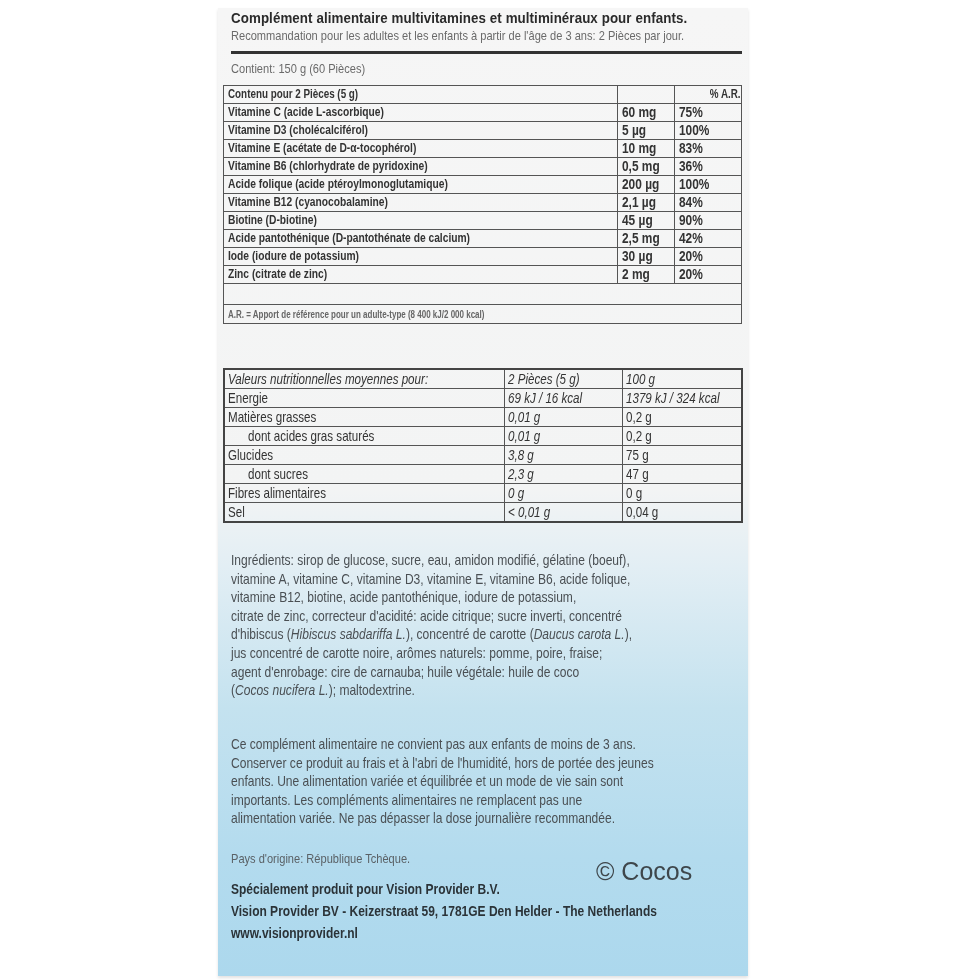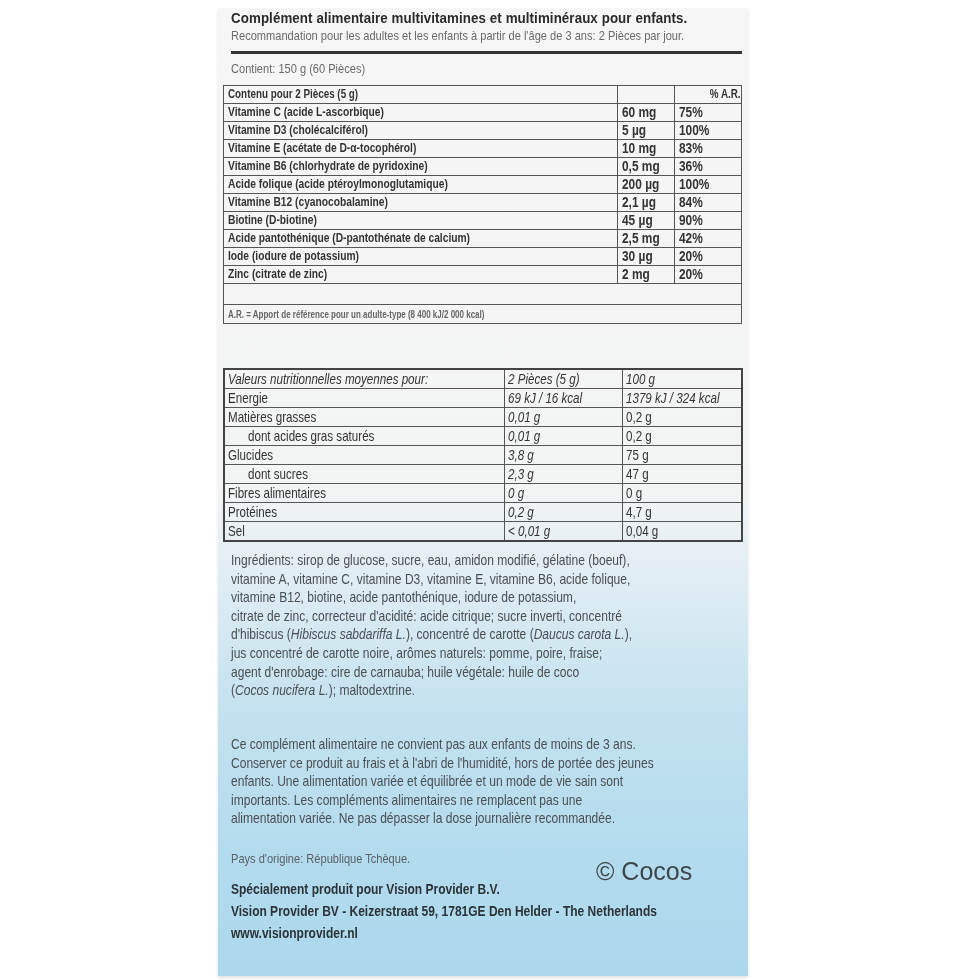--- a/index.html
+++ b/index.html
@@ -168,25 +168,20 @@
           <td class="ind"><span class="sq">dont sucres</span></td>
           <td class="i"><span class="sq">2,3 g</span></td>
           <td><span class="sq">47 g</span></td>
         </tr>
     <tr>
           <td><span class="sq">Fibres alimentaires</span></td>
           <td class="i"><span class="sq">0 g</span></td>
           <td><span class="sq">0 g</span></td>
         </tr>
     <tr>
-          <td><span class="sq">Protéines</span></td>
-          <td class="i"><span class="sq">0,2 g</span></td>
-          <td><span class="sq">4,7 g</span></td>
-        </tr>
-    <tr>
           <td><span class="sq">Sel</span></td>
           <td class="i"><span class="sq">&lt; 0,01 g</span></td>
           <td><span class="sq">0,04 g</span></td>
         </tr>
   </tbody>
     </table>
 
   <div class="para ingr">
     <div>Ingrédients: sirop de glucose, sucre, eau, amidon modifié, gélatine (boeuf),</div>
     <div>vitamine A, vitamine C, vitamine D3, vitamine E, vitamine B6, acide folique,</div>

